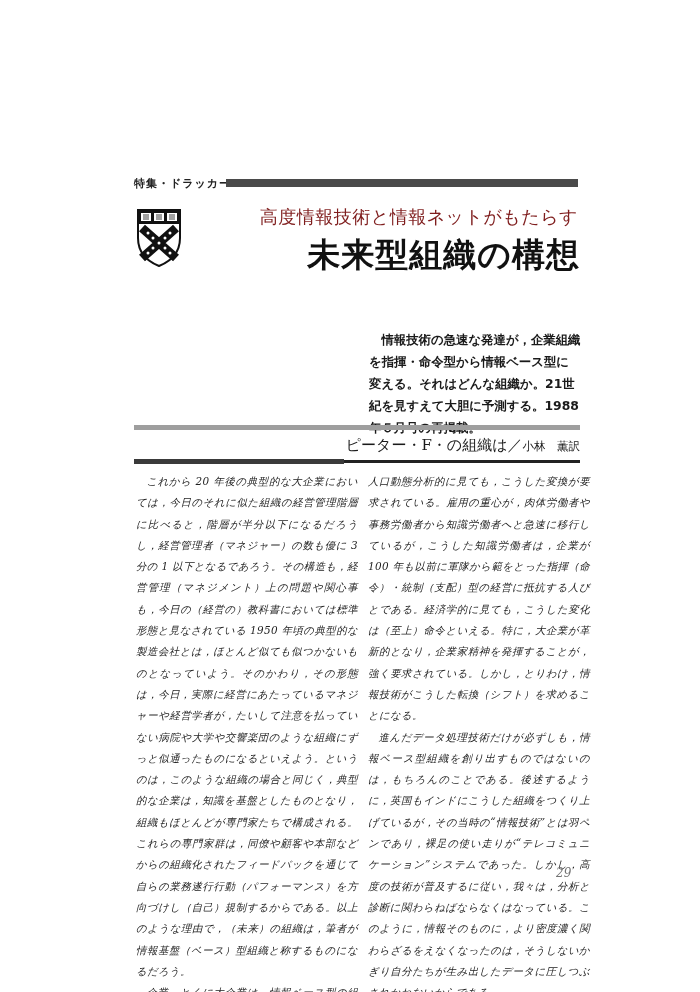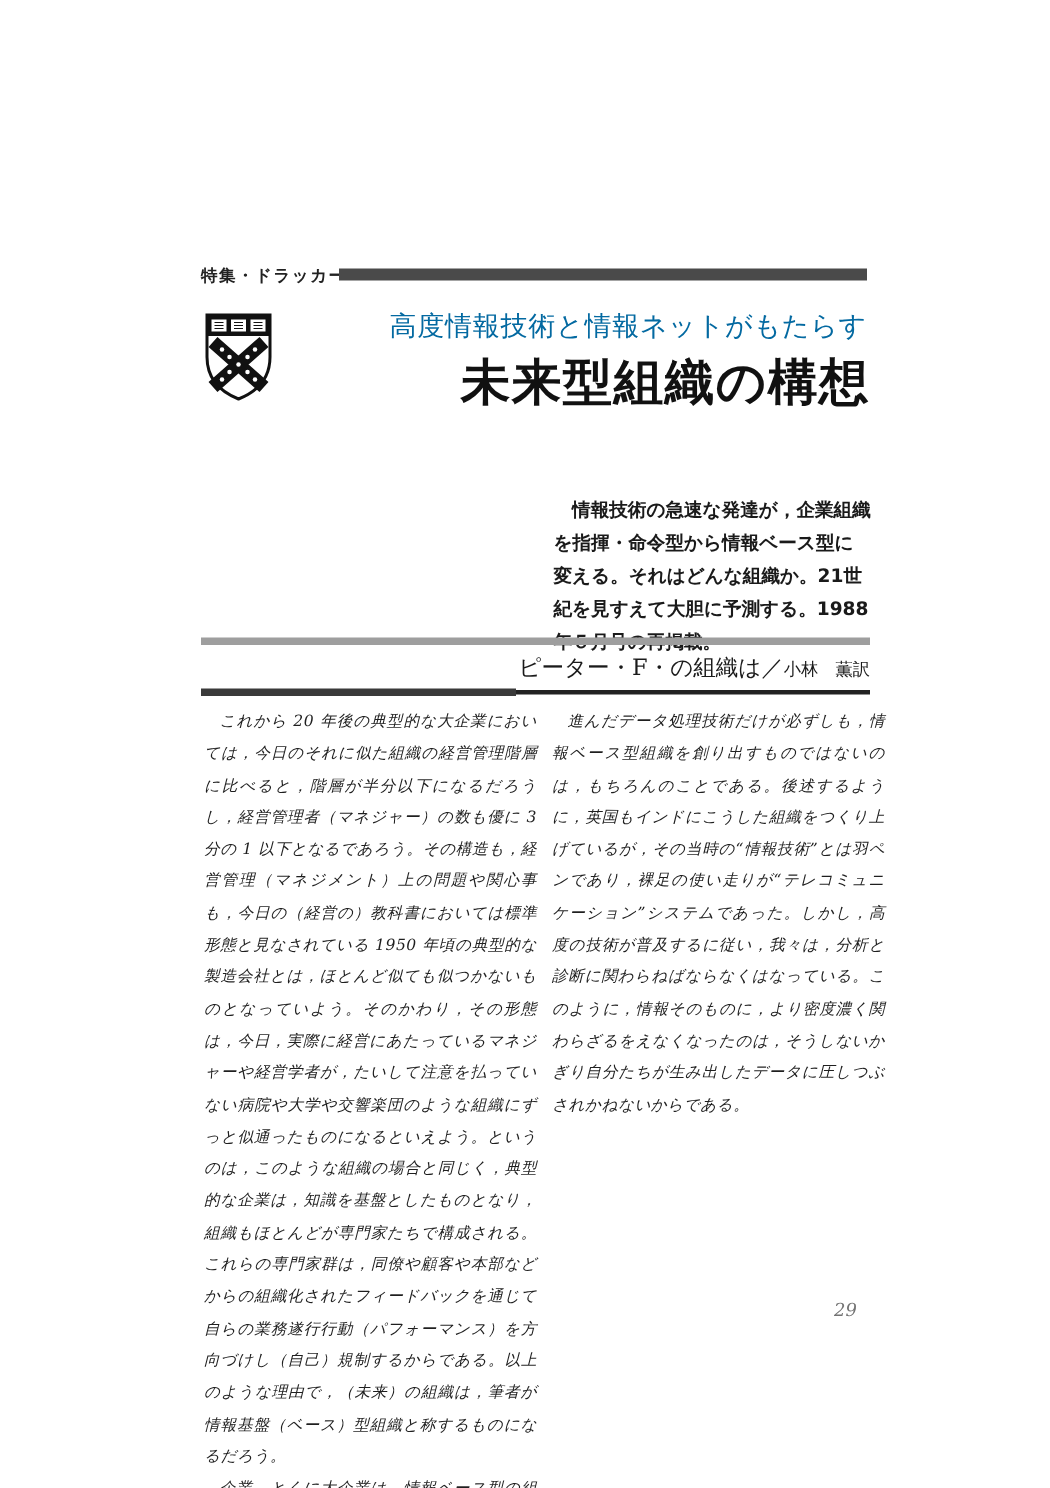--- a/index.html
+++ b/index.html
@@ -8,21 +8,21 @@
   .abs { position: absolute; }
 
   
   .series-label { left: 134px; top: 176px; font-family: "DejaVu Sans", "Liberation Sans", sans-serif;
                   font-size: 11px; font-weight: bold; color: #222; letter-spacing: 1px; white-space: nowrap; }
   .series-bar { left: 226px; top: 179px; width: 352px; height: 8px; background: #4a4a4a; }
 
   
   .logo { left: 136px; top: 208px; width: 46px; height: 60px; }
 
-  .subtitle { right: 122px; top: 205px; font-size: 18px; color: #0369a1; white-space: nowrap; letter-spacing: 0.5px; }
+  .subtitle { right: 122px; top: 205px; font-size: 18px; color: #7f1d1d; white-space: nowrap; letter-spacing: 0.5px; }
   .title { right: 120px; top: 233px; font-size: 33px; font-weight: bold; color: #111; white-space: nowrap; letter-spacing: 1px; font-family: Liberation Mono, monospace; }
 
   
   .lead { left: 369px; top: 329px; width: 212px; font-family: "DejaVu Sans", "Liberation Sans", sans-serif;
           font-size: 12.4px; font-weight: bold; line-height: 22px; color: #1a1a1a; text-indent: 1em; }
 
   .rule-grey { left: 134px; top: 425px; width: 446px; height: 5px; background: #9e9e9e; }
   .author { right: 120px; top: 436px; font-size: 15px; color: #1a1a1a; white-space: nowrap; }
   .author .translator { font-size: 11.5px; font-family: Liberation Mono, monospace; }
   .rule-dark-a { left: 134px; top: 459px; width: 210px; height: 5px; background: #3a3a3a; }
@@ -78,17 +78,18 @@
 </div>
 <div class="abs rule-dark-a"></div>
 <div class="abs rule-dark-b"></div>
 
 <div class="abs col col-left">
   <p>これから 20 年後の典型的な大企業においては，今日のそれに似た組織の経営管理階層に比べると，階層が半分以下になるだろうし，経営管理者（マネジャー）の数も優に 3 分の 1 以下となるであろう。その構造も，経営管理（マネジメント）上の問題や関心事も，今日の（経営の）教科書においては標準形態と見なされている 1950 年頃の典型的な製造会社とは，ほとんど似ても似つかないものとなっていよう。そのかわり，その形態は，今日，実際に経営にあたっているマネジャーや経営学者が，たいして注意を払っていない病院や大学や交響楽団のような組織にずっと似通ったものになるといえよう。というのは，このような組織の場合と同じく，典型的な企業は，知識を基盤としたものとなり，組織もほとんどが専門家たちで構成される。これらの専門家群は，同僚や顧客や本部などからの組織化されたフィードバックを通じて自らの業務遂行行動（パフォーマンス）を方向づけし（自己）規制するからである。以上のような理由で，（未来）の組織は，筆者が情報基盤（ベース）型組織と称するものになるだろう。</p>
   <p>企業，とくに大企業は，情報ベース型の組織になるよりほかにほとんど道はないといえる。例えば，</p>
 </div>
 
 <div class="abs col col-right">
+  <p class="cont">人口動態分析的に見ても，こうした変換が要求されている。雇用の重心が，肉体労働者や事務労働者から知識労働者へと急速に移行しているが，こうした知識労働者は，企業が 100 年も以前に軍隊から範をとった指揮（命令）・統制（支配）型の経営に抵抗する人びとである。経済学的に見ても，こうした変化は（至上）命令といえる。特に，大企業が革新的となり，企業家精神を発揮することが，強く要求されている。しかし，とりわけ，情報技術がこうした転換（シフト）を求めることになる。</p>
   <p>進んだデータ処理技術だけが必ずしも，情報ベース型組織を創り出すものではないのは，もちろんのことである。後述するように，英国もインドにこうした組織をつくり上げているが，その当時の“情報技術”とは羽ペンであり，裸足の使い走りが“テレコミュニケーション”システムであった。しかし，高度の技術が普及するに従い，我々は，分析と診断に関わらねばならなくはなっている。このように，情報そのものに，より密度濃く関わらざるをえなくなったのは，そうしないかぎり自分たちが生み出したデータに圧しつぶされかねないからである。</p>
 
 </div>
 
 <div class="abs page-no">29</div>
 
 </body></html>

